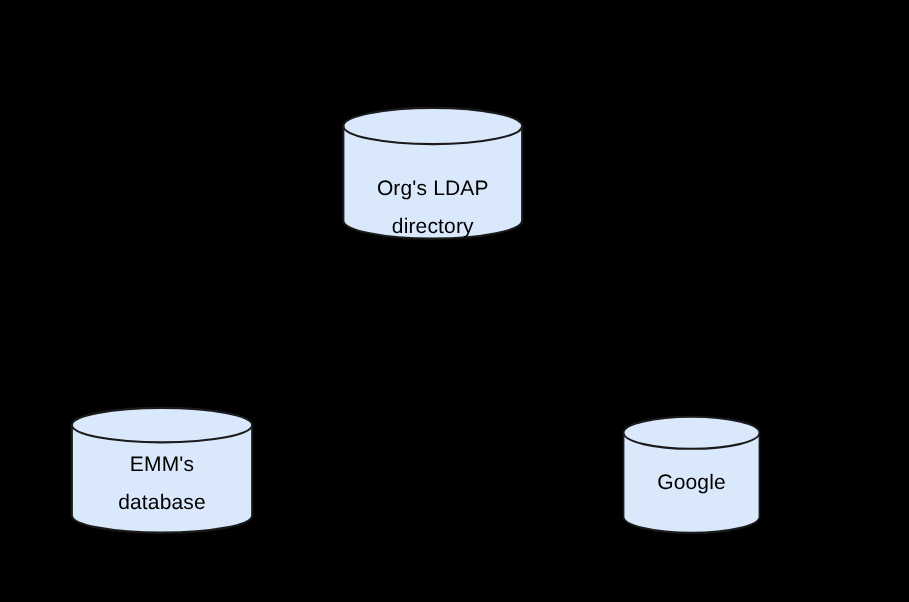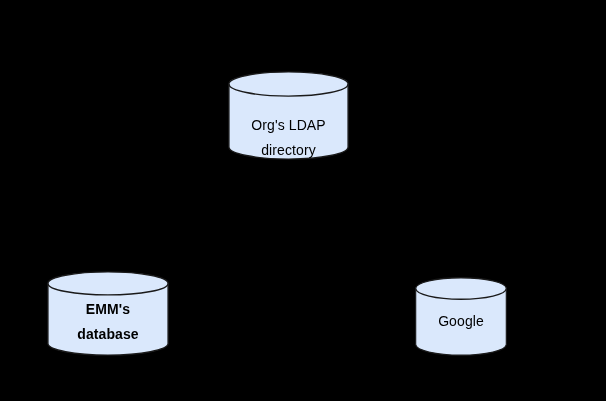--- a/index.html
+++ b/index.html
@@ -44,21 +44,21 @@
     line-height: 25px;
     white-space: pre-line;
     letter-spacing: 0.1px;
     pointer-events: none;
   }
 
   
   #node-ldap   { left: 228px; top: 71px;  width: 121px; height: 89px; }
   #node-ldap   .label { top: 42px; }
 
-  #node-emm    { left: 47px;  top: 271px; width: 122px; height: 85px; font-weight: bold; }
+  #node-emm    { left: 47px;  top: 271px; width: 122px; height: 85px; }
   #node-emm    .label { top: 26px; }
 
   #node-google { left: 415px; top: 277px; width: 92px; height: 79px; }
   #node-google .label { top: 32px; }
 </style>
 </head>
 <body>
 
 <div id="canvas">
 

